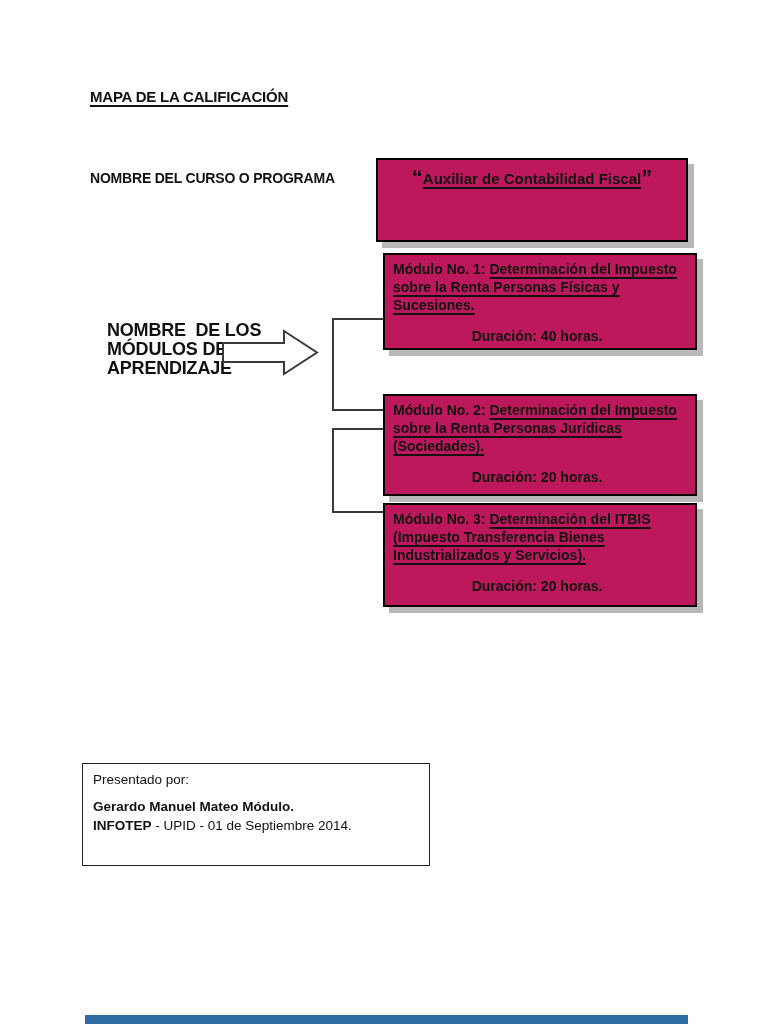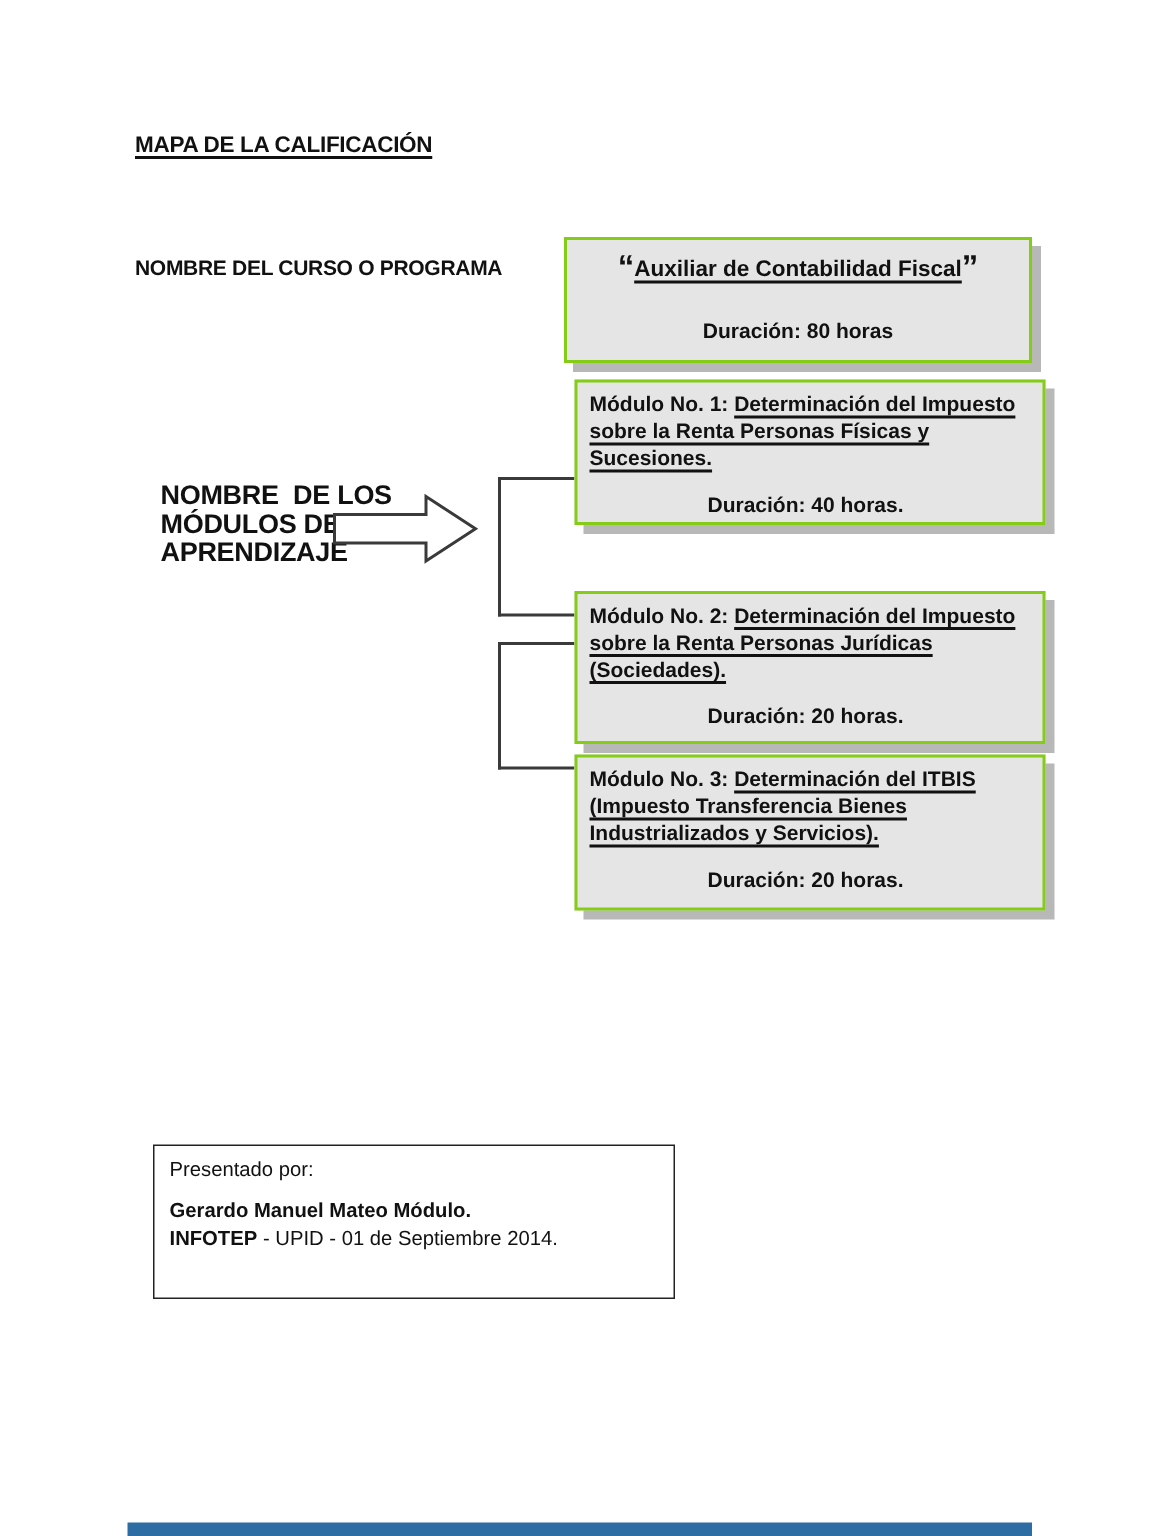--- a/index.html
+++ b/index.html
@@ -31,22 +31,22 @@
     position: absolute;
     left: 90px; top: 170px;
     font-size: 14px;
     font-weight: bold;
     letter-spacing: -0.2px;
     white-space: nowrap;
   }
 
   .shadow-box {
     position: absolute;
-    background: #e5e5e5;
-    border: 2px solid #84cc16;
+    background: #be185d;
+    border: 2px solid #000000;
     box-shadow: 6px 6px 0 #b8b8b8;
   }
 
   .course-box {
     left: 376px; top: 158px;
     width: 312px; height: 84px;
     text-align: center;
     padding-top: 6px;
   }
   .course-name-line {
@@ -120,21 +120,20 @@
 
   .footer-box {
     position: absolute;
     left: 82px; top: 763px;
     width: 348px; height: 103px;
     border: 1.5px solid #222;
     background: #fff;
     padding: 6px 10px;
     font-size: 13.5px;
     line-height: 19px;
-    margin-left: 20px;
   }
   .footer-line1 { margin-bottom: 8px; }
   .footer-line2 { font-weight: bold; }
   .footer-line3 {
     text-decoration: underline;
     text-underline-offset: 2px;
   }
   .footer-bold { font-weight: bold; }
 
   .bottom-bar {
@@ -148,21 +147,20 @@
 <body>
 
 <div class="page">
 
   <div class="page-title">MAPA DE LA CALIFICACIÓN</div>
 
   <div class="course-label">NOMBRE DEL CURSO O PROGRAMA</div>
 
   <div class="shadow-box course-box">
     <div class="course-name-line"><span class="quote">“</span><span class="course-name-text">Auxiliar de Contabilidad Fiscal</span><span class="quote">”</span></div>
-    <div class="course-duration">Duración: 80 horas</div>
   </div>
 
   <div class="modules-label">NOMBRE  DE LOS
 MÓDULOS DE
 APRENDIZAJE</div>
 
   <svg class="arrow-icon" width="97" height="47" viewBox="0 0 97 47">
     <polygon points="1,14 62,14 62,2 95,23.5 62,45 62,33 1,33" fill="#ffffff" stroke="#3a3a3a" stroke-width="2" stroke-linejoin="miter"></polygon>
   </svg>
 

